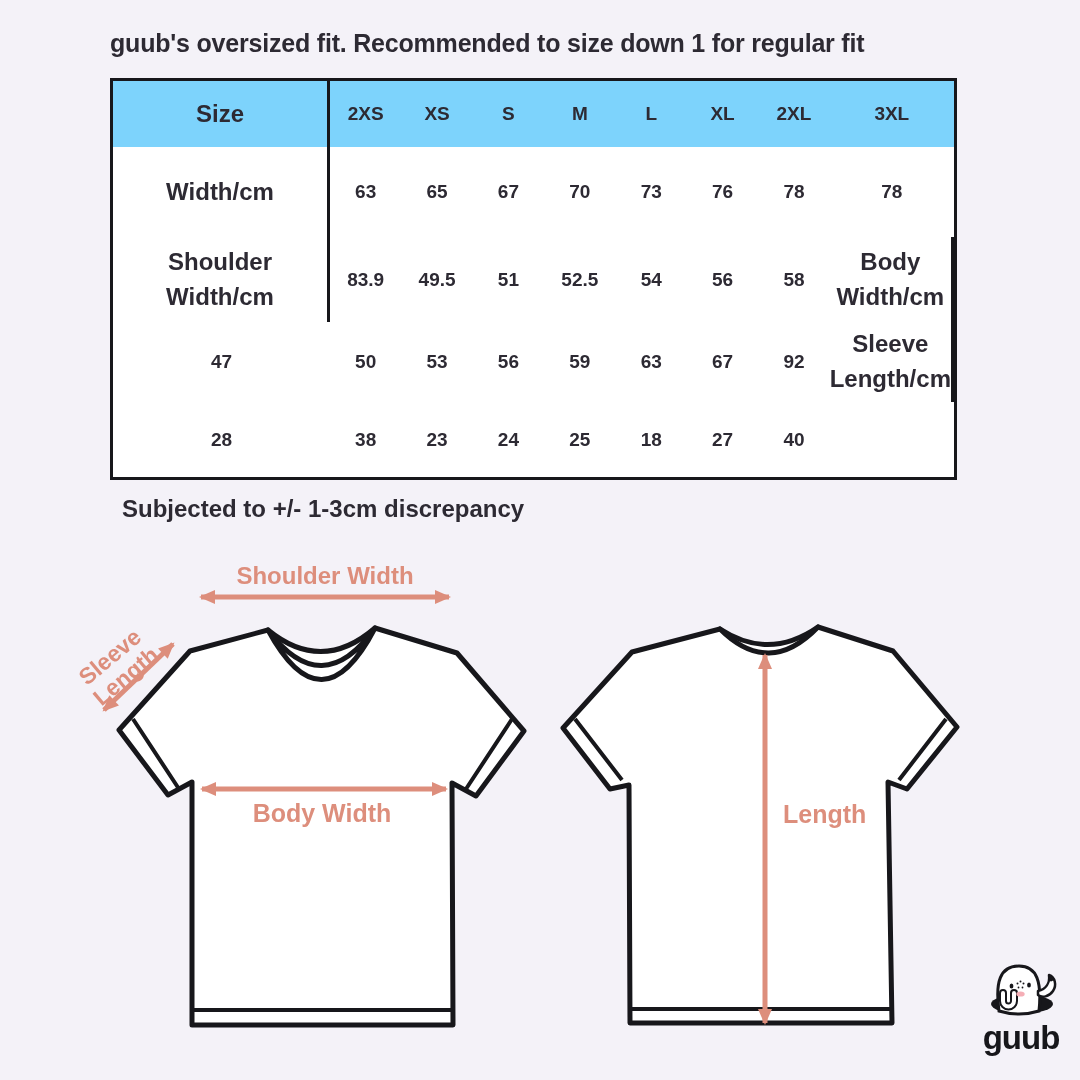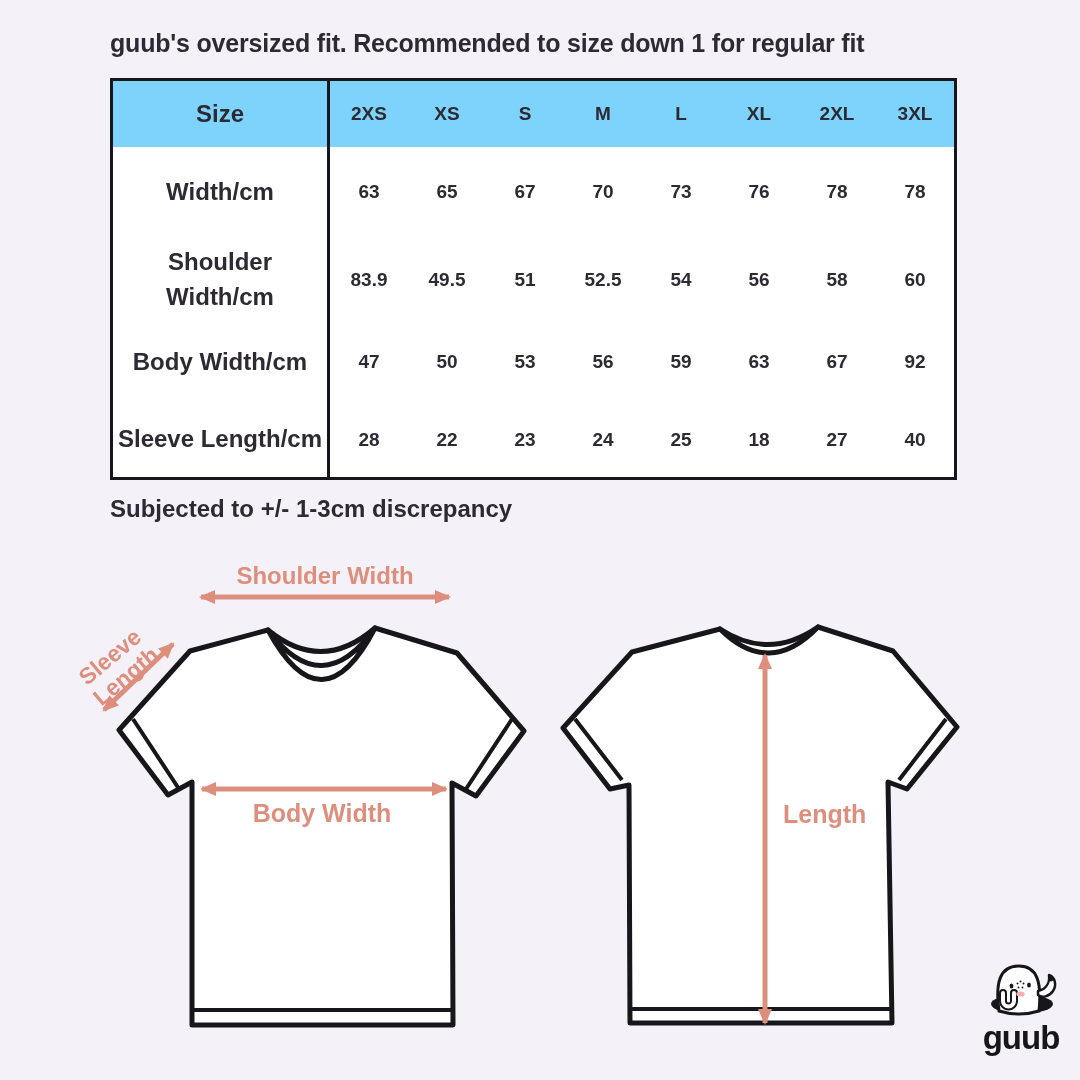--- a/index.html
+++ b/index.html
@@ -1,20 +1,20 @@
 <!DOCTYPE html>
 <html><head>
 <meta charset="utf-8">
 <style>
   html,body{margin:0;padding:0;}
   body{width:1080px;height:1080px;font-family:"Liberation Sans",sans-serif;}
   .canvas{position:relative;width:1080px;height:1080px;background:#F4F2F8;overflow:hidden;}
 
   .heading{position:absolute;left:110px;top:29px;font-size:25px;font-weight:600;color:#2D2A33;letter-spacing:-0.2px;}
-  .subnote{position:absolute;left:110px;top:495px;font-size:24px;font-weight:600;color:#2D2A33;}
+  .subnote{position:absolute;left:122px;top:495px;font-size:24px;font-weight:600;color:#2D2A33;}
 
   .size-table{
     position:absolute;left:110px;top:78px;width:847px;height:402px;
     box-sizing:border-box;border:3px solid #17171B;background:#FFFFFF;
     display:grid;
     grid-template-columns:217px repeat(8,1fr);
     grid-template-rows:66px 90px 85px 80px 1fr;
   }
   .cell{display:flex;align-items:center;justify-content:center;color:#2D2A33;
     font-weight:700;font-size:19px;text-align:center;}
@@ -55,35 +55,34 @@
 
     <div class="cell lbl">Shoulder
 Width/cm</div>
     <div class="cell">83.9</div>
     <div class="cell">49.5</div>
     <div class="cell">51</div>
     <div class="cell">52.5</div>
     <div class="cell">54</div>
     <div class="cell">56</div>
     <div class="cell">58</div>
-    <div class="cell">60</div>
 
     <div class="cell lbl">Body Width/cm</div>
     <div class="cell">47</div>
     <div class="cell">50</div>
     <div class="cell">53</div>
     <div class="cell">56</div>
     <div class="cell">59</div>
     <div class="cell">63</div>
     <div class="cell">67</div>
     <div class="cell">92</div>
 
     <div class="cell lbl">Sleeve Length/cm</div>
     <div class="cell">28</div>
-    <div class="cell">22</div>
+    <div class="cell">38</div>
     <div class="cell">23</div>
     <div class="cell">24</div>
     <div class="cell">25</div>
     <div class="cell">18</div>
     <div class="cell">27</div>
     <div class="cell">40</div>
   </div>
 
   <div class="subnote">Subjected to +/- 1-3cm discrepancy</div>
 

